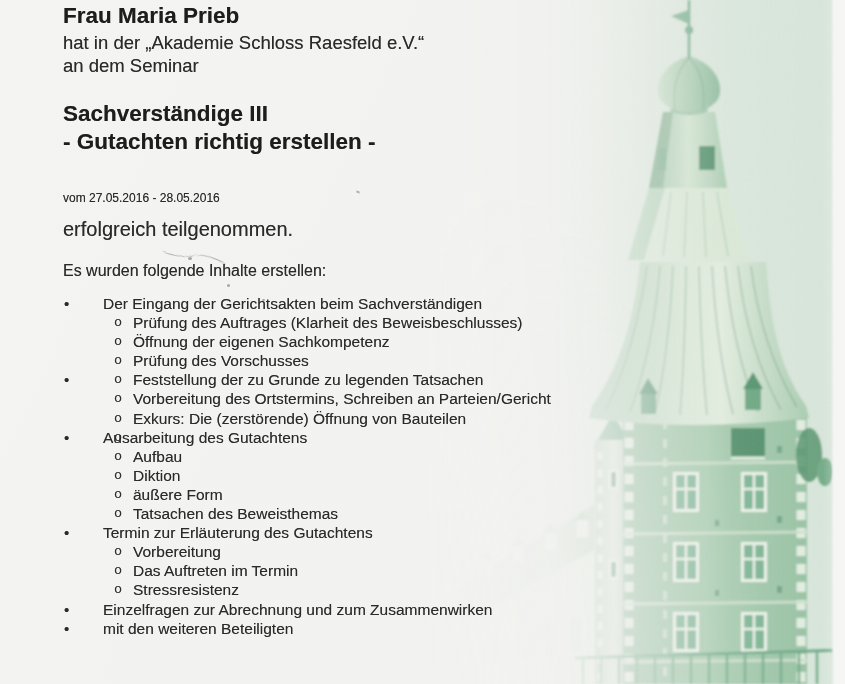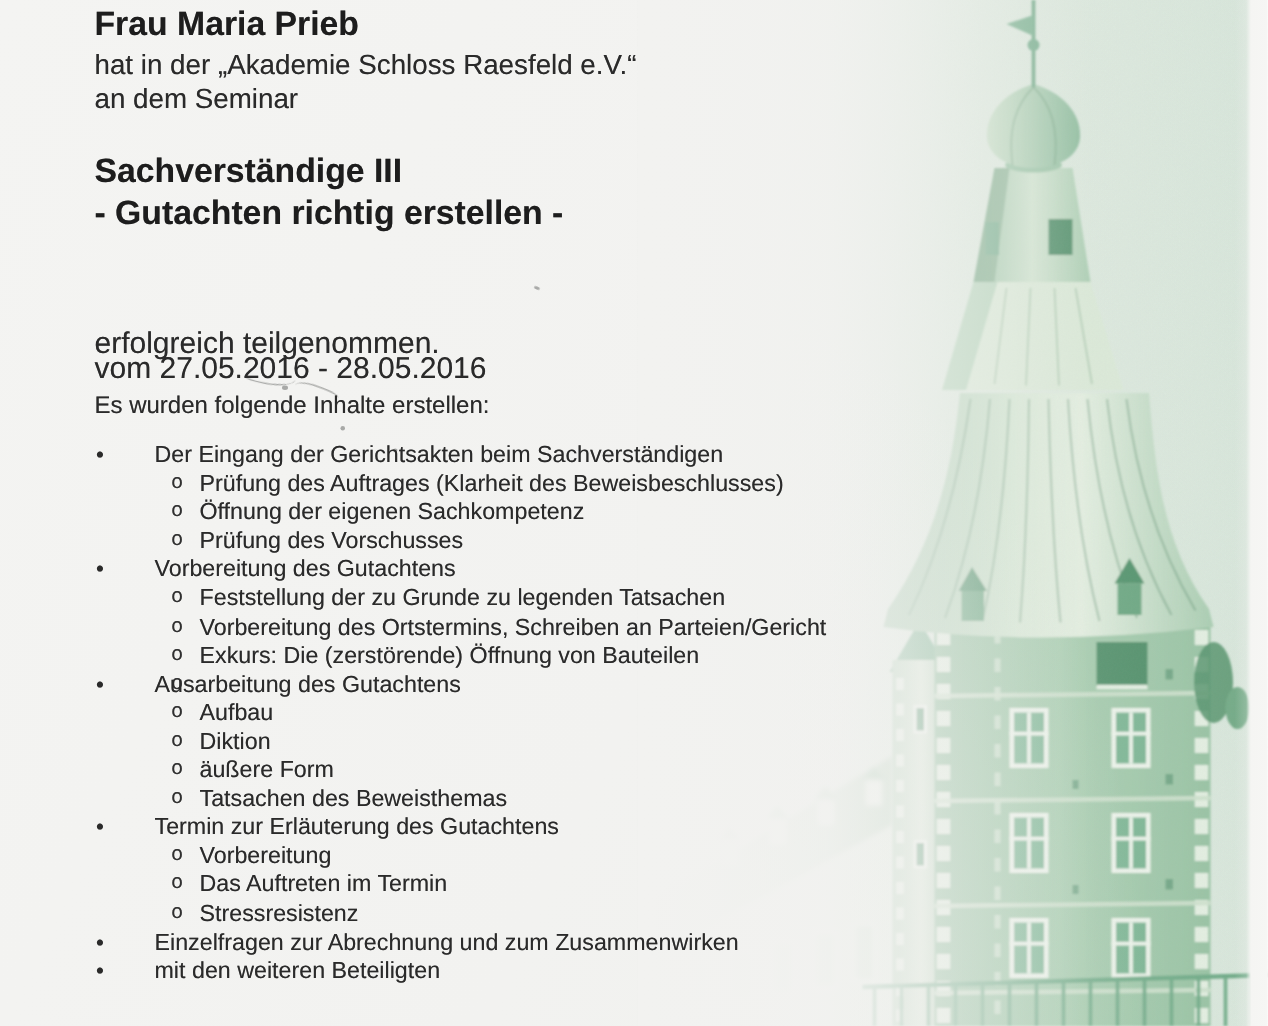--- a/index.html
+++ b/index.html
@@ -8,21 +8,21 @@
     background:linear-gradient(115deg,#f4f4f2 0%,#f2f2f0 55%,#eff1ed 100%);
     font-family:"Liberation Sans", sans-serif; color:#2a2a2a;
   }
   .photo { position:absolute; top:0; right:0; width:420px; height:684px; }
   .txtline { position:absolute; left:63px; white-space:nowrap; text-shadow:0 0 .4px rgba(45,45,45,.55); }
   .name    { top:3px;   font-size:22.5px; font-weight:bold; color:#1d1d1d; }
   .inst    { top:32px;  font-size:18.5px; }
   .leadin  { top:55px;  font-size:18.5px; }
   .title1  { top:101px; font-size:22.5px; font-weight:bold; color:#1d1d1d; }
   .title2  { top:129px; font-size:22.5px; font-weight:bold; color:#1d1d1d; }
-  .daterange { top:191px; font-size:20px;margin-top:44px; }
+  .daterange { top:191px; font-size:12px; }
   .completion{ top:218px; font-size:20px; }
   .intro   { top:262px; font-size:16px; }
   .topics  { position:absolute; left:63px; top:294px; font-size:15.5px; line-height:19.1px; }
   .row { position:relative; white-space:nowrap; text-shadow:0 0 .4px rgba(45,45,45,.5); }
   .row .bul { position:absolute; top:0; }
   .row.l1 { padding-left:40px; }
   .row.l1 .bul { left:1px; font-size:15px; }
   .row.l2 { padding-left:70px; }
   .row.l2 .bul { left:51px; font-family:"Liberation Mono", monospace; font-size:13.5px; color:#303030; }
   
@@ -291,21 +291,21 @@
   <div class="txtline title2">- Gutachten richtig erstellen -</div>
   <div class="txtline daterange">vom 27.05.2016 - 28.05.2016</div>
   <div class="txtline completion">erfolgreich teilgenommen.</div>
   <div class="txtline intro">Es wurden folgende Inhalte erstellen:</div>
 
   <div class="topics">
       <div class="row l1"><span class="bul">•</span><span class="txt">Der Eingang der Gerichtsakten beim Sachverständigen</span></div>
       <div class="row l2"><span class="bul">o</span><span class="txt">Prüfung des Auftrages (Klarheit des Beweisbeschlusses)</span></div>
       <div class="row l2"><span class="bul">o</span><span class="txt">Öffnung der eigenen Sachkompetenz</span></div>
       <div class="row l2"><span class="bul">o</span><span class="txt">Prüfung des Vorschusses</span></div>
-      <div class="row l1"><span class="bul">•</span><span class="txt">Vorbereitung des Gutachtens</span></div>
+      <div class="row l1"><span class="bul">•</span></div>
       <div class="row l2"><span class="bul">o</span><span class="txt">Feststellung der zu Grunde zu legenden Tatsachen</span></div>
       <div class="row l2"><span class="bul">o</span><span class="txt">Vorbereitung des Ortstermins, Schreiben an Parteien/Gericht</span></div>
       <div class="row l2"><span class="bul">o</span><span class="txt">Exkurs: Die (zerstörende) Öffnung von Bauteilen</span></div>
       <div class="row l2"><span class="bul">o</span></div>
       <div class="row l1"><span class="bul">•</span><span class="txt">Ausarbeitung des Gutachtens</span></div>
       <div class="row l2"><span class="bul">o</span><span class="txt">Aufbau</span></div>
       <div class="row l2"><span class="bul">o</span><span class="txt">Diktion</span></div>
       <div class="row l2"><span class="bul">o</span><span class="txt">äußere Form</span></div>
       <div class="row l2"><span class="bul">o</span><span class="txt">Tatsachen des Beweisthemas</span></div>
       <div class="row l1"><span class="bul">•</span><span class="txt">Termin zur Erläuterung des Gutachtens</span></div>

